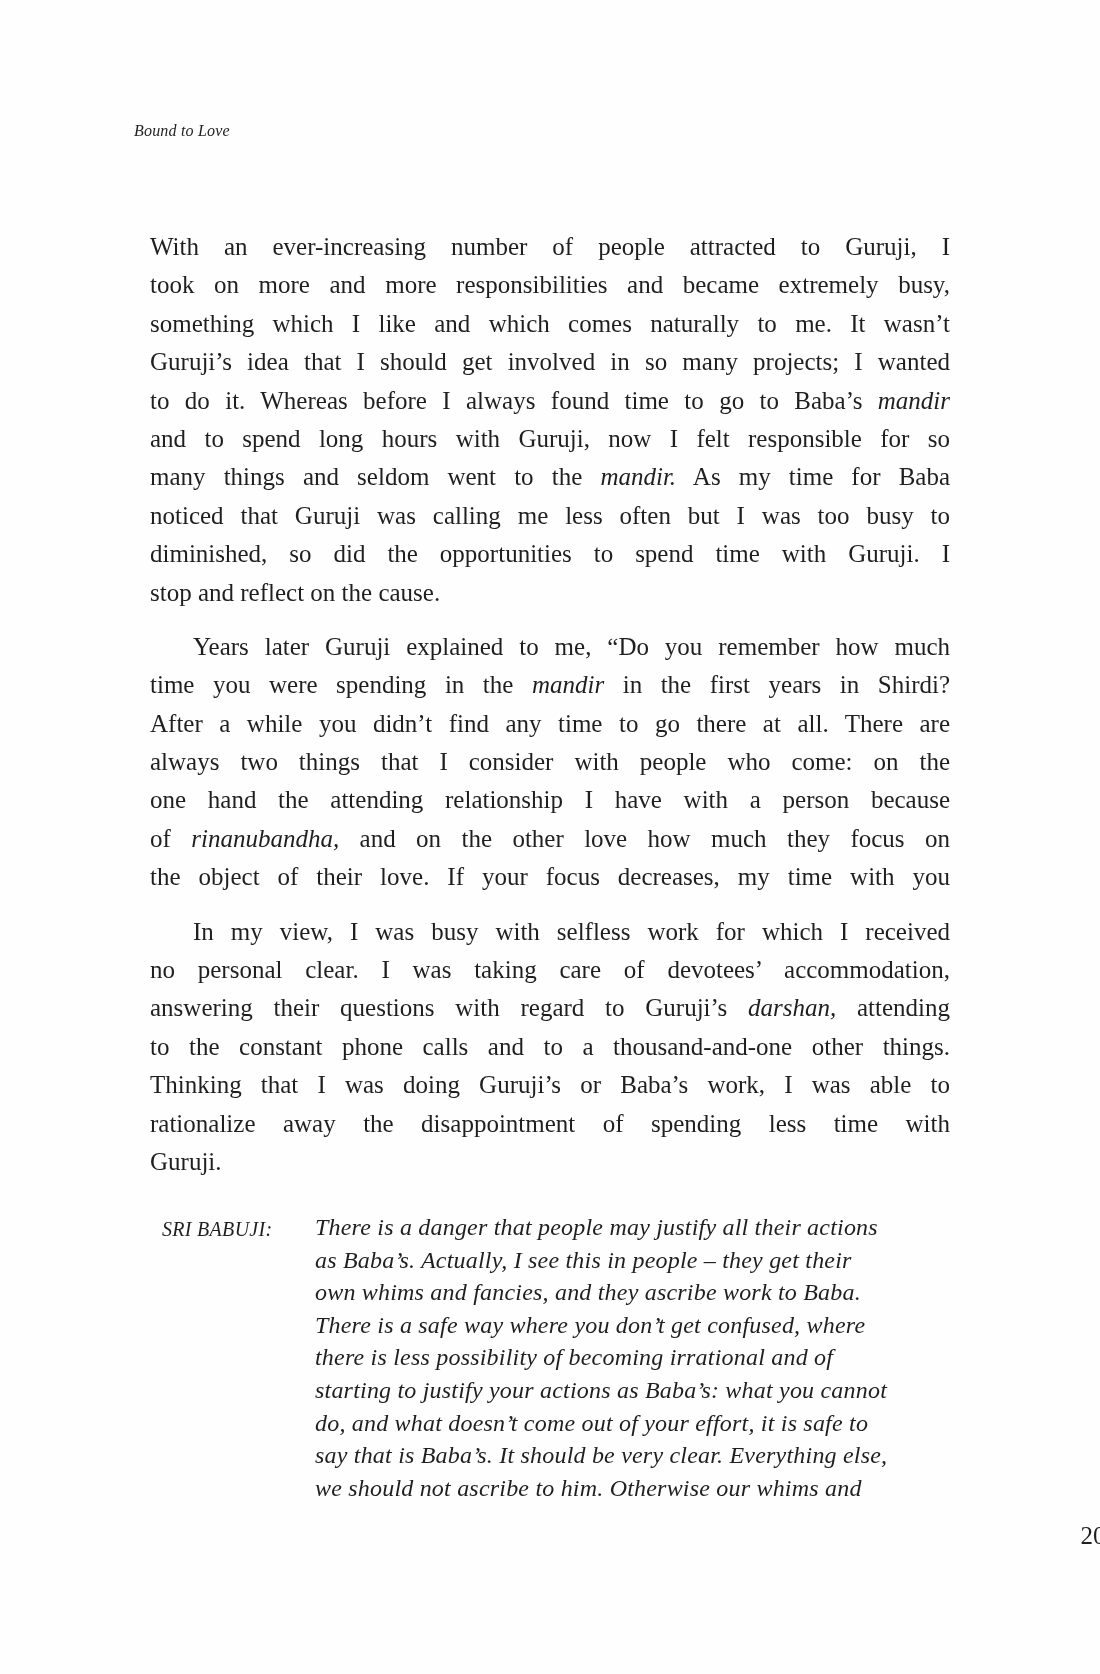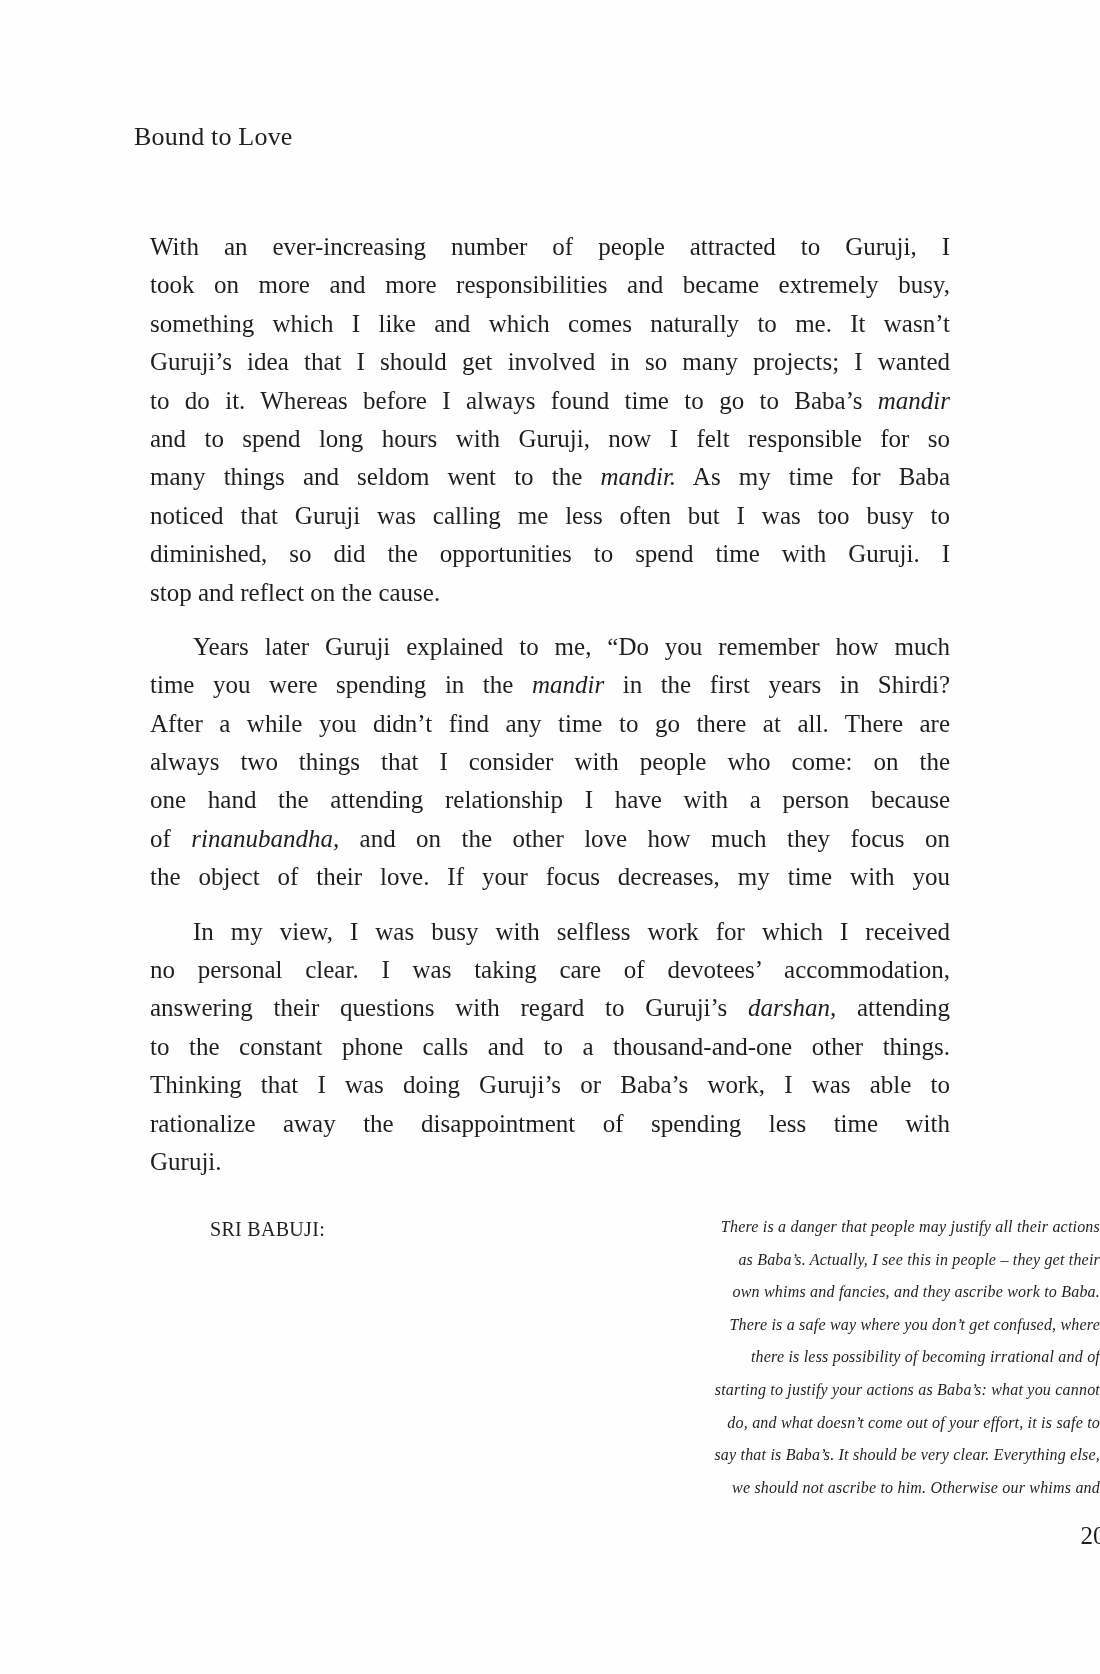--- a/index.html
+++ b/index.html
@@ -12,21 +12,22 @@
     background: #fefefe;
     position: relative;
     font-family: "Liberation Serif", "DejaVu Serif", serif;
     color: #1f1f1f;
     overflow: hidden;
   }
   .running-header {
     position: absolute;
     left: 134px;
     top: 122px;
-    font-size: 26px;
+    font-style: italic;
+    font-size: 16px;
     letter-spacing: 0.2px;
   }
   .body-text {
     position: absolute;
     left: 134px;
     top: 212px;
     width: 832px;
   }
   .para { margin: 16px; padding: 0; }
   .line {
@@ -43,33 +44,32 @@
   .quote-block {
     position: absolute;
     left: 0;
     top: 1211px;
     width: 1100px;
   }
   .quote-speaker {
     position: absolute;
     left: 162px;
     top: 7px;
+    font-style: italic;
     font-size: 20px;
     letter-spacing: 0.3px;
-    margin-left: 48px;
   }
   .quote-text { margin-left: 315px; }
   .qline {
     height: 32.6px;
     line-height: 32.6px;
     font-style: italic;
-    font-size: 16px;
+    font-size: 24px;
     white-space: nowrap;
     letter-spacing: 0.2px;
-    text-align: right;
   }
   .page-number {
     position: absolute;
     left: 0;
     top: 1522px;
     width: 1100px;
     text-align: right;
     font-size: 25px;
     padding-left: 18px;
   }

